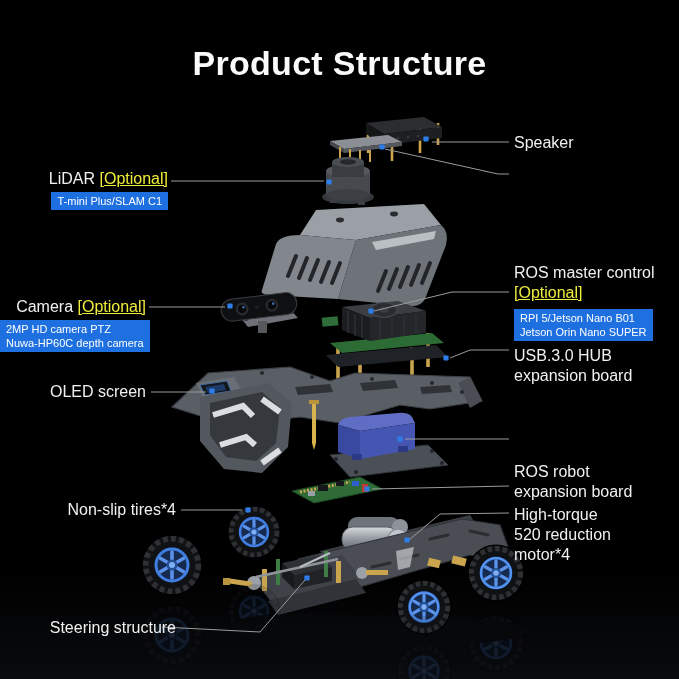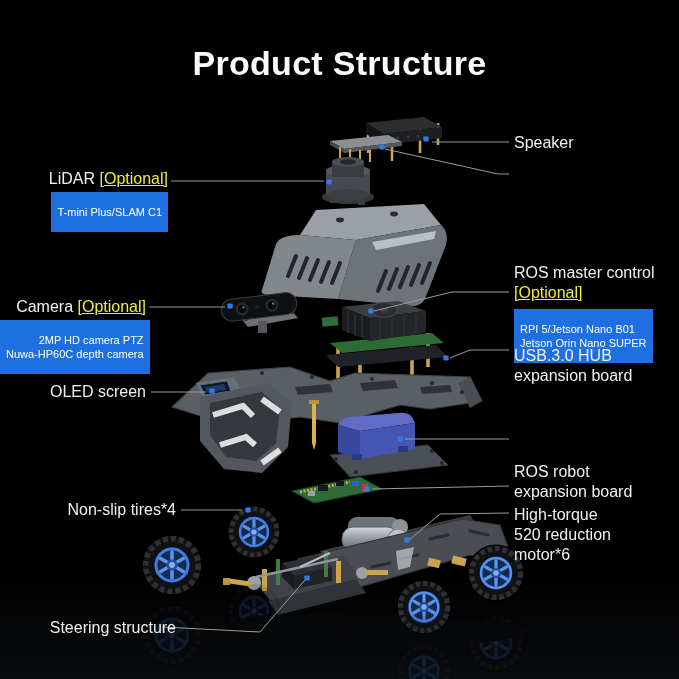--- a/index.html
+++ b/index.html
@@ -19,25 +19,25 @@
   .title{
     position:absolute;left:0;top:33px;width:100%;
     text-align:center;font-size:34px;font-weight:700;color:#fafafa;
     letter-spacing:.3px;
   }
   .lbl{position:absolute;font-size:16px;line-height:20px;color:#f0f0f0;}
   .lbl.right-edge{text-align:right;}
   .opt{color:var(--optional-yellow);text-decoration:underline;}
   .badge{
     display:inline-block;background:var(--badge-blue);color:#fff;
-    font-size:11px;line-height:14px;padding:13px 6px;margin-top:3px;
+    font-size:11px;line-height:14px;padding:2px 6px;margin-top:3px;
     white-space:nowrap;
   }
   .badge span{display:block;}
-  .badge.align-right{text-align:right;}
+  .badge.align-right{text-align:left;}
 </style>
 </head>
 <body>
 
 <div class="stage">
 
   <svg class="art" width="679" height="679" viewBox="0 0 679 679">
     <defs>
       <linearGradient id="metal" x1="0" y1="0" x2="0" y2="1">
         <stop offset="0" stop-color="#d6d9dd"></stop>
@@ -371,16 +371,16 @@
 
 
   <div class="lbl" style="left:514px;top:451px">
     <div>ROS robot</div>
     <div>expansion board</div>
   </div>
 
   <div class="lbl" style="left:514px;top:494px">
     <div>High-torque</div>
     <div>520 reduction</div>
-    <div>motor*6</div>
+    <div>motor*4</div>
   </div>
 
 </div>
 
 </body></html>

